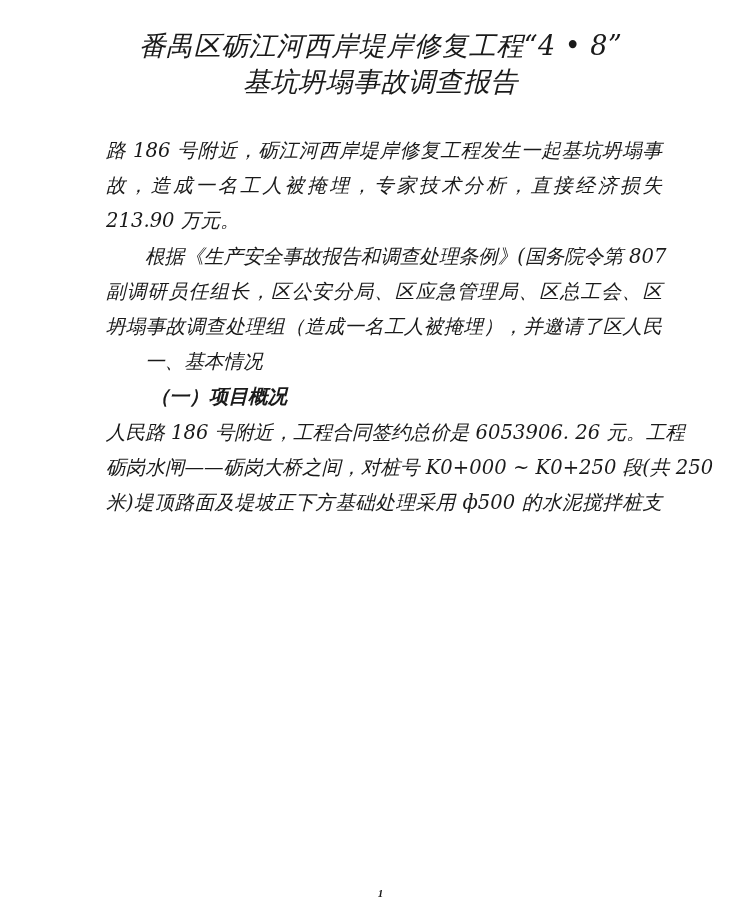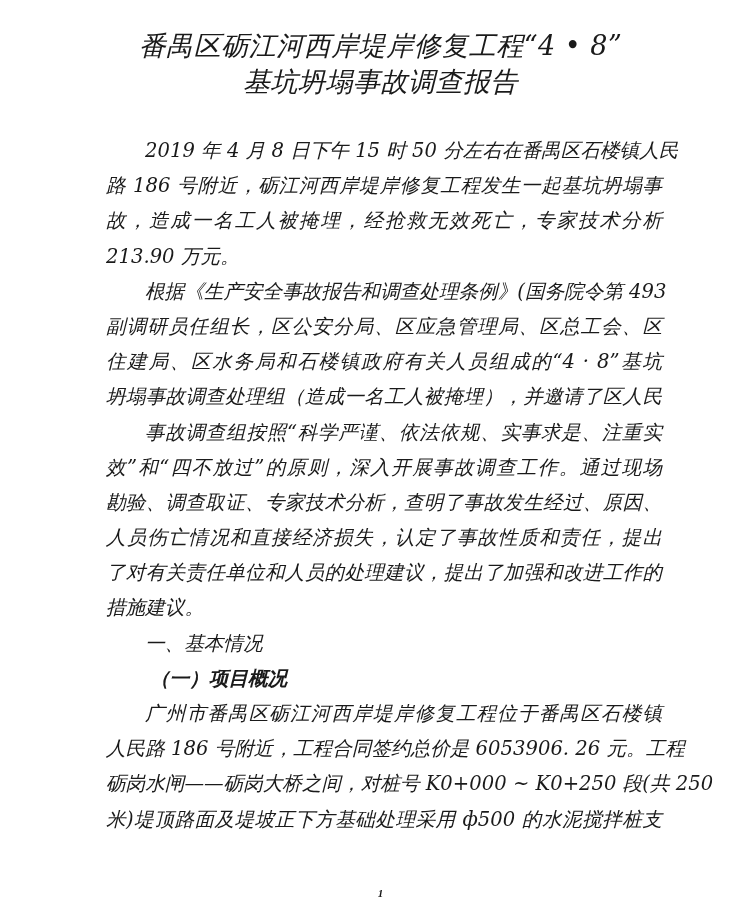--- a/index.html
+++ b/index.html
@@ -22,43 +22,32 @@
 </style>
 </head>
 <body>
 
 <div class="page">
   <div class="title l1">番禺区砺江河西岸堤岸修复工程“4 • 8”</div>
   <div class="title l2">基坑坍塌事故调查报告</div>
 
   <div class="body">
     <div>
-      <span class="line indent">2019 年 4 月 8 日下午 15 时 50 分左右在番禺区石楼镇人民</span>
       <span class="line">路 186 号附近，砺江河西岸堤岸修复工程发生一起基坑坍塌事</span>
-      <span class="line">故，造成一名工人被掩埋，经抢救无效死亡，专家技术分析</span>
+      <span class="line">故，造成一名工人被掩埋，专家技术分析，直接经济损失</span>
       <span class="line last">213.90 万元。</span>
     </div>
     <div>
-      <span class="line indent">根据《生产安全事故报告和调查处理条例》(国务院令第 493</span>
+      <span class="line indent">根据《生产安全事故报告和调查处理条例》(国务院令第 807</span>
       <span class="line">副调研员任组长，区公安分局、区应急管理局、区总工会、区</span>
-      <span class="line">住建局、区水务局和石楼镇政府有关人员组成的“4 · 8”基坑</span>
       <span class="line">坍塌事故调查处理组（造成一名工人被掩埋），并邀请了区人民</span>
-    </div>
-    <div>
-      <span class="line indent">事故调查组按照“科学严谨、依法依规、实事求是、注重实</span>
-      <span class="line">效”和“四不放过”的原则，深入开展事故调查工作。通过现场</span>
-      <span class="line">勘验、调查取证、专家技术分析，查明了事故发生经过、原因、</span>
-      <span class="line">人员伤亡情况和直接经济损失，认定了事故性质和责任，提出</span>
-      <span class="line">了对有关责任单位和人员的处理建议，提出了加强和改进工作的</span>
-      <span class="line last">措施建议。</span>
     </div>
     <span class="line h1">一、基本情况</span>
     <span class="line h2">（一）项目概况</span>
     <div>
-      <span class="line indent">广州市番禺区砺江河西岸堤岸修复工程位于番禺区石楼镇</span>
       <span class="line">人民路 186 号附近，工程合同签约总价是 6053906. 26 元。工程</span>
       <span class="line">砺岗水闸——砺岗大桥之间，对桩号 K0+000 ~ K0+250 段(共 250</span>
       <span class="line">米)堤顶路面及堤坡正下方基础处理采用 ф500 的水泥搅拌桩支</span>
     </div>
   </div>
 
   <div class="pagenum">1</div>
 </div>
 
 </body></html>

